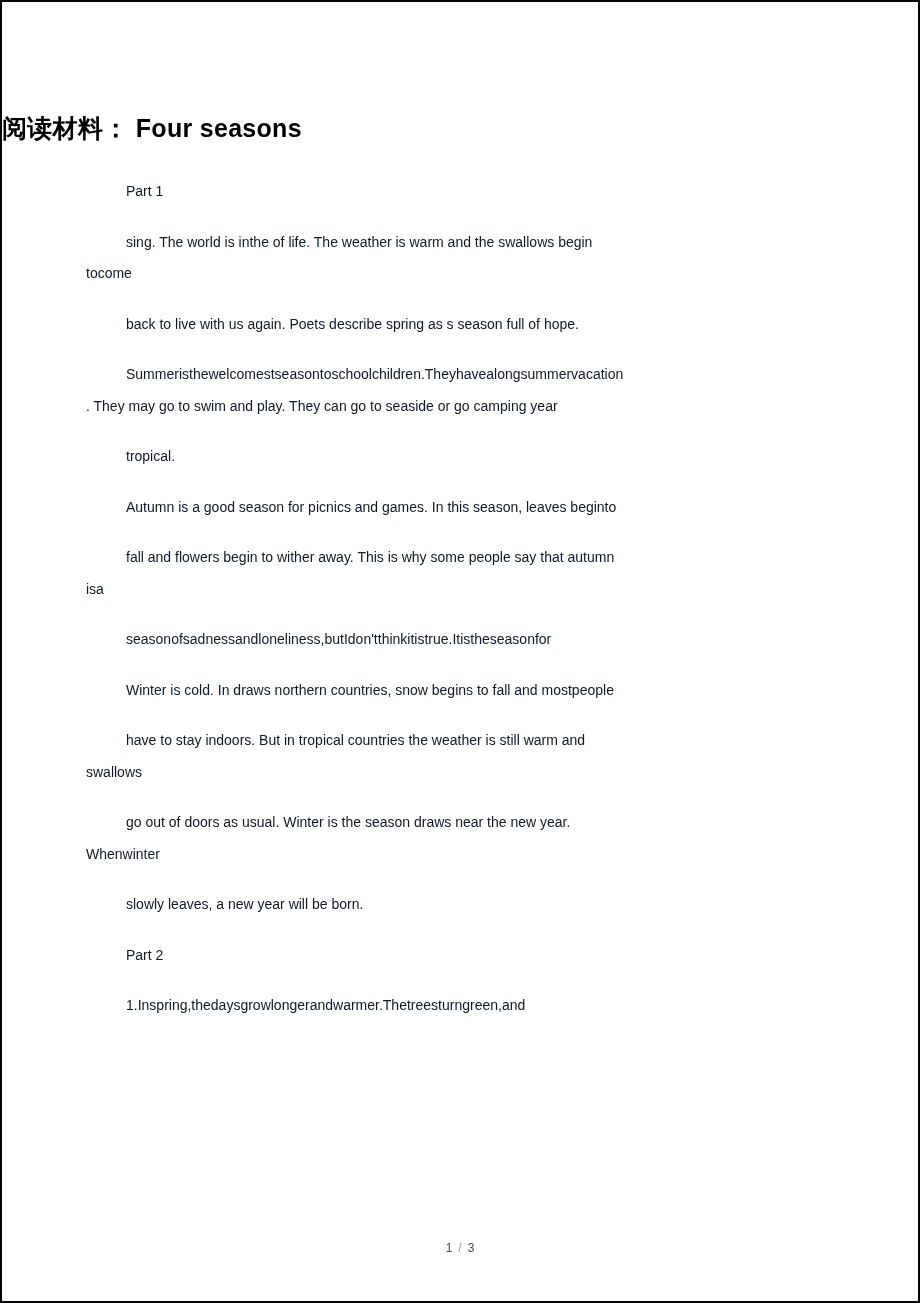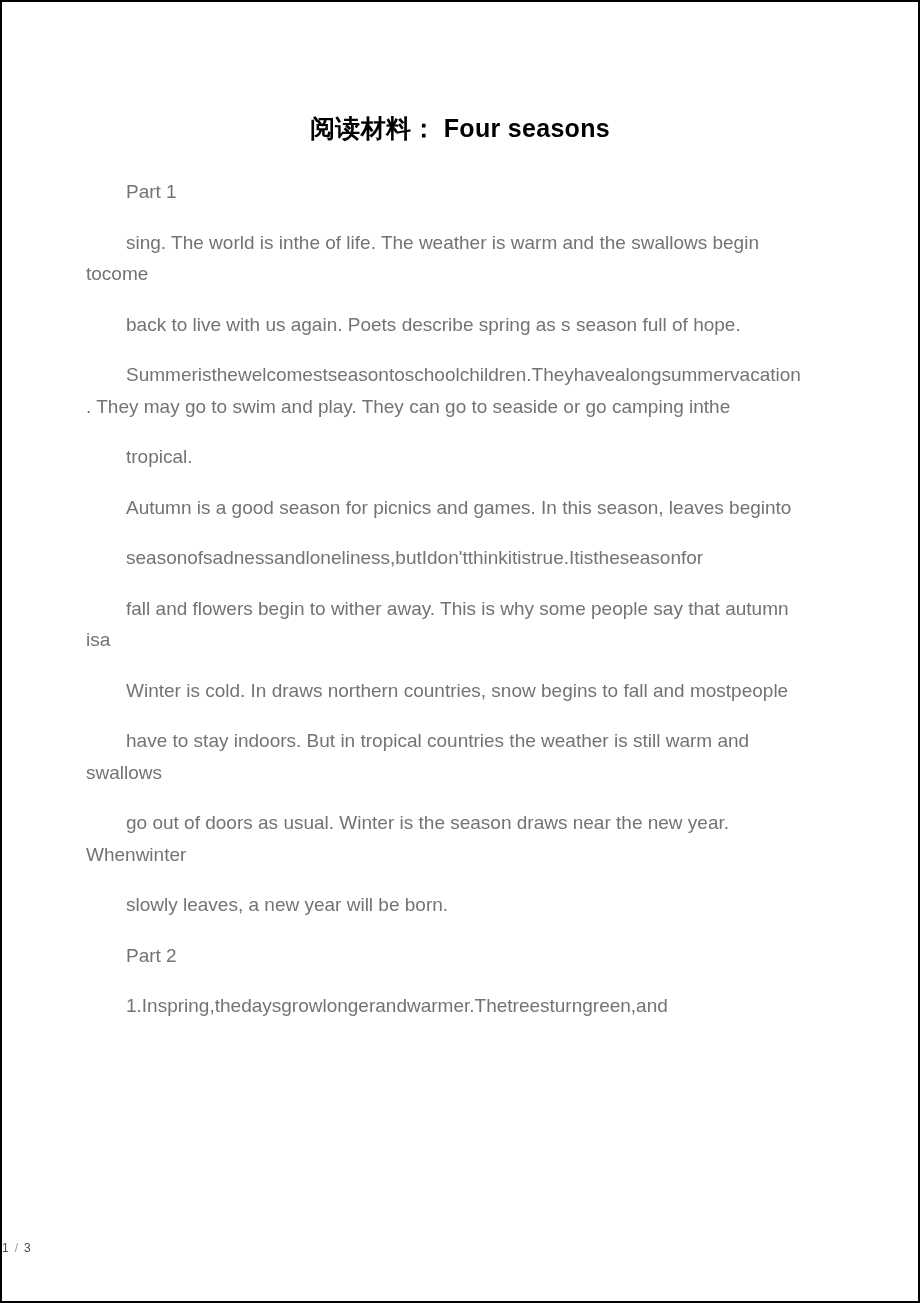--- a/index.html
+++ b/index.html
@@ -13,46 +13,47 @@
     width: 920px;
     height: 1303px;
     box-sizing: border-box;
     border: 2px solid #000000;
     background: #ffffff;
     overflow: hidden;
   }
   .title {
     margin: 0;
     padding-top: 110px;
-    text-align: center;
+    text-align: left;
     font-size: 25px;
     font-weight: bold;
     color: #000000;
     letter-spacing: 0.3px;
   }
   .content {
     padding: 31px 70px 0 84px;
-    font-size: 19px;
-    color: #737373;
+    font-size: 14px;
+    color: #0f172a;
   }
   .block {
     margin-bottom: 19px;
   }
   .line {
     line-height: 31.5px;
     white-space: nowrap;
   }
   .line.indent {
     padding-left: 40px;
   }
   .footer {
     position: absolute;
     bottom: 46px;
     left: 0;
     width: 100%;
+    text-align: center;
     font-size: 12px;
     color: #4a4a4a;
   }
   .footer .sep {
     margin: 0 6px;
     color: #999999;
   }
 </style>
 </head>
 <body>
@@ -66,34 +67,34 @@
       </div>
       <div class="block">
         <div class="line indent">sing. The world is inthe of life. The weather is warm and the swallows begin</div>
         <div class="line">tocome</div>
       </div>
       <div class="block">
         <div class="line indent">back to live with us again. Poets describe spring as s season full of hope.</div>
       </div>
       <div class="block">
         <div class="line indent">Summeristhewelcomestseasontoschoolchildren.Theyhavealongsummervacation</div>
-        <div class="line">. They may go to swim and play. They can go to seaside or go camping inthe</div>
+        <div class="line">. They may go to swim and play. They can go to seaside or go camping year</div>
       </div>
       <div class="block">
         <div class="line indent">tropical.</div>
       </div>
       <div class="block">
         <div class="line indent">Autumn is a good season for picnics and games. In this season, leaves beginto</div>
       </div>
       <div class="block">
-        <div class="line indent">seasonofsadnessandloneliness,butIdon'tthinkitistrue.Itistheseasonfor</div>
+        <div class="line indent">fall and flowers begin to wither away. This is why some people say that autumn</div>
+        <div class="line">isa</div>
       </div>
       <div class="block">
-        <div class="line indent">fall and flowers begin to wither away. This is why some people say that autumn</div>
-        <div class="line">isa</div>
+        <div class="line indent">seasonofsadnessandloneliness,butIdon'tthinkitistrue.Itistheseasonfor</div>
       </div>
       <div class="block">
         <div class="line indent">Winter is cold. In draws northern countries, snow begins to fall and mostpeople</div>
       </div>
       <div class="block">
         <div class="line indent">have to stay indoors. But in tropical countries the weather is still warm and</div>
         <div class="line">swallows</div>
       </div>
       <div class="block">
         <div class="line indent">go out of doors as usual. Winter is the season draws near the new year.</div>

